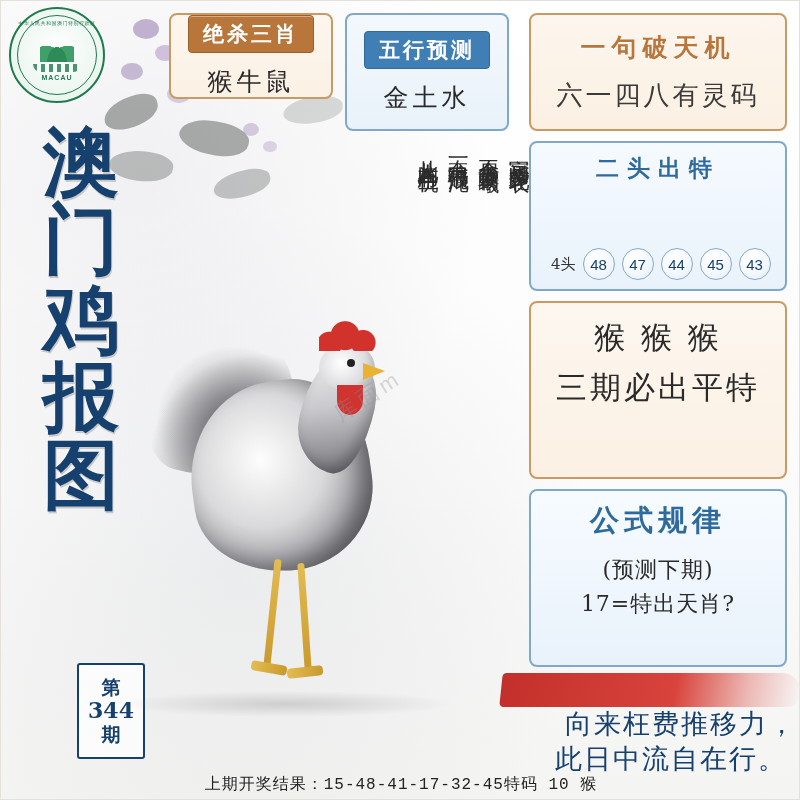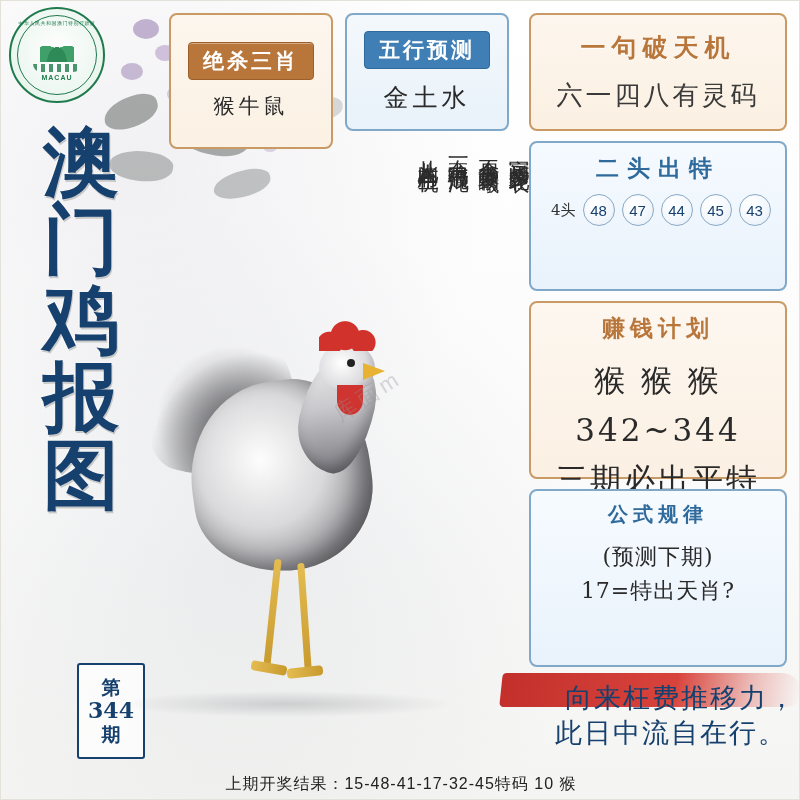--- a/index.html
+++ b/index.html
@@ -195,30 +195,30 @@
     font-family:"DejaVu Serif","Liberation Serif",serif;
     font-weight:bold;letter-spacing:3px;
   }
   .card .bd{
     font-family:"DejaVu Serif","Liberation Serif",serif;
     color:#2a2a2a;
   }
 
   
   #card-shengxiao{
-    left:168px;top:12px;width:164px;height:136px;
+    left:168px;top:12px;width:164px;height:86px;
     background:linear-gradient(180deg,#fdf6ee 0%,#fbf1e4 100%);
     border:2px solid #c99a63;
   }
   #card-shengxiao .hd{
     color:#ffffff;background:#b8763a;border:1px solid #9c5f2a;
     padding:4px 14px;border-radius:4px;font-size:21px;margin-bottom:12px;
     box-shadow:0 1px 0 rgba(255,255,255,.4) inset;
   }
-  #card-shengxiao .bd{font-size:21px;letter-spacing:4px;}
+  #card-shengxiao .bd{font-size:25px;letter-spacing:4px;}
 
   
   #card-wuxing{
     left:344px;top:12px;width:164px;height:118px;
     background:linear-gradient(180deg,#f3f8fc 0%,#e9f2fa 100%);
     border:2px solid #7fa8c9;
   }
   #card-wuxing .hd{
     color:#ffffff;background:#3f7fb5;border:1px solid #2f6a9c;
     padding:4px 14px;border-radius:4px;font-size:21px;margin-bottom:12px;
@@ -235,21 +235,21 @@
     color:#b8763a;font-size:25px;letter-spacing:6px;margin-bottom:14px;
     text-shadow:0 1px 0 #fff;
   }
   #card-tianji .bd{font-size:26px;letter-spacing:3px;color:#3a3a3a;}
 
   
   #card-ertou{
     left:528px;top:140px;width:258px;height:150px;
     background:linear-gradient(180deg,#f5faff 0%,#e9f2fb 100%);
     border:2px solid #7fa8c9;
-    justify-content:flex-start;padding-top:10px;
+    justify-content:space-between;padding-top:10px;
   }
   #card-ertou .hd{color:#2f6a9c;font-size:23px;letter-spacing:8px;margin-bottom:10px;}
   .num-row{display:flex;align-items:center;gap:7px;margin-bottom:9px;}
   .num-row .lbl{
     font-family:"DejaVu Serif","Liberation Serif",serif;
     font-size:15px;color:#333;width:30px;text-align:right;
   }
   .ball{
     width:30px;height:30px;border-radius:50%;
     border:1px solid #8aa9c6;
@@ -269,48 +269,48 @@
   #card-jihua .hd{color:#b8763a;font-size:23px;letter-spacing:5px;margin-bottom:12px;}
   #card-jihua .bd{font-size:31px;line-height:1.6;letter-spacing:3px;}
 
   
   #card-gongshi{
     left:528px;top:488px;width:258px;height:178px;
     background:linear-gradient(180deg,#f6fbff 0%,#e9f2fb 100%);
     border:2px solid #7fa8c9;
     justify-content:flex-start;padding-top:10px;
   }
-  #card-gongshi .hd{color:#2f6a9c;font-size:20px;letter-spacing:5px;margin-bottom:12px;}
+  #card-gongshi .hd{color:#2f6a9c;font-size:29px;letter-spacing:5px;margin-bottom:12px;}
   #card-gongshi .bd{font-size:22px;line-height:1.55;letter-spacing:1px;}
 
   
   .xuanji{
     position:absolute;left:500px;top:672px;width:300px;height:36px;
   }
   .xuanji .brush{
     position:absolute;left:0;top:0;width:300px;height:34px;
     background:linear-gradient(95deg,#c3302b 0%,#d8443c 58%,rgba(216,68,60,.35) 82%,rgba(216,68,60,0) 100%);
     border-radius:6px 30px 18px 6px;
     transform:skewX(-6deg);
   }
   .xuanji .txt{
     position:absolute;left:20px;top:4px;
     color:#fff;font-size:20px;letter-spacing:3px;
     font-family:"DejaVu Serif","Liberation Serif",serif;font-weight:bold;
   }
   .poem2{
-    position:absolute;left:470px;top:680px;width:326px;text-align:right;
+    position:absolute;left:470px;top:706px;width:326px;text-align:right;
     font-family:"DejaVu Serif","Liberation Serif",serif;
     color:#16406e;font-size:27px;line-height:1.28;letter-spacing:2px;
   }
   .poem2 .l2{margin-right:10px;}
 
   .footer{
     position:absolute;left:0;bottom:4px;width:800px;text-align:center;
-    font-family:Liberation Sans, sans-serif;
+    font-family:Liberation Mono, monospace;
     font-size:16px;color:#222;letter-spacing:1px;
   }
 </style>
 </head>
 <body>
 
 <div id="root">
 
   <div class="emblem">
     <div class="ring">
@@ -397,23 +397,21 @@
       <div class="lbl">4头</div>
       <div class="ball">48</div>
       <div class="ball">47</div>
       <div class="ball">44</div>
       <div class="ball">45</div>
       <div class="ball">43</div>
     </div>
   </div>
 
   <div class="card" id="card-jihua">
-    <div class="hd">赚钱计划</div>
     <div class="bd">猴 猴 猴</div>
-    <div class="bd">342~344</div>
     <div class="bd">三期必出平特</div>
   </div>
 
   <div class="card" id="card-gongshi">
     <div class="hd">公式规律</div>
     <div class="bd">(预测下期)</div>
     <div class="bd">17=特出天肖?</div>
   </div>
 
   <div class="xuanji">

